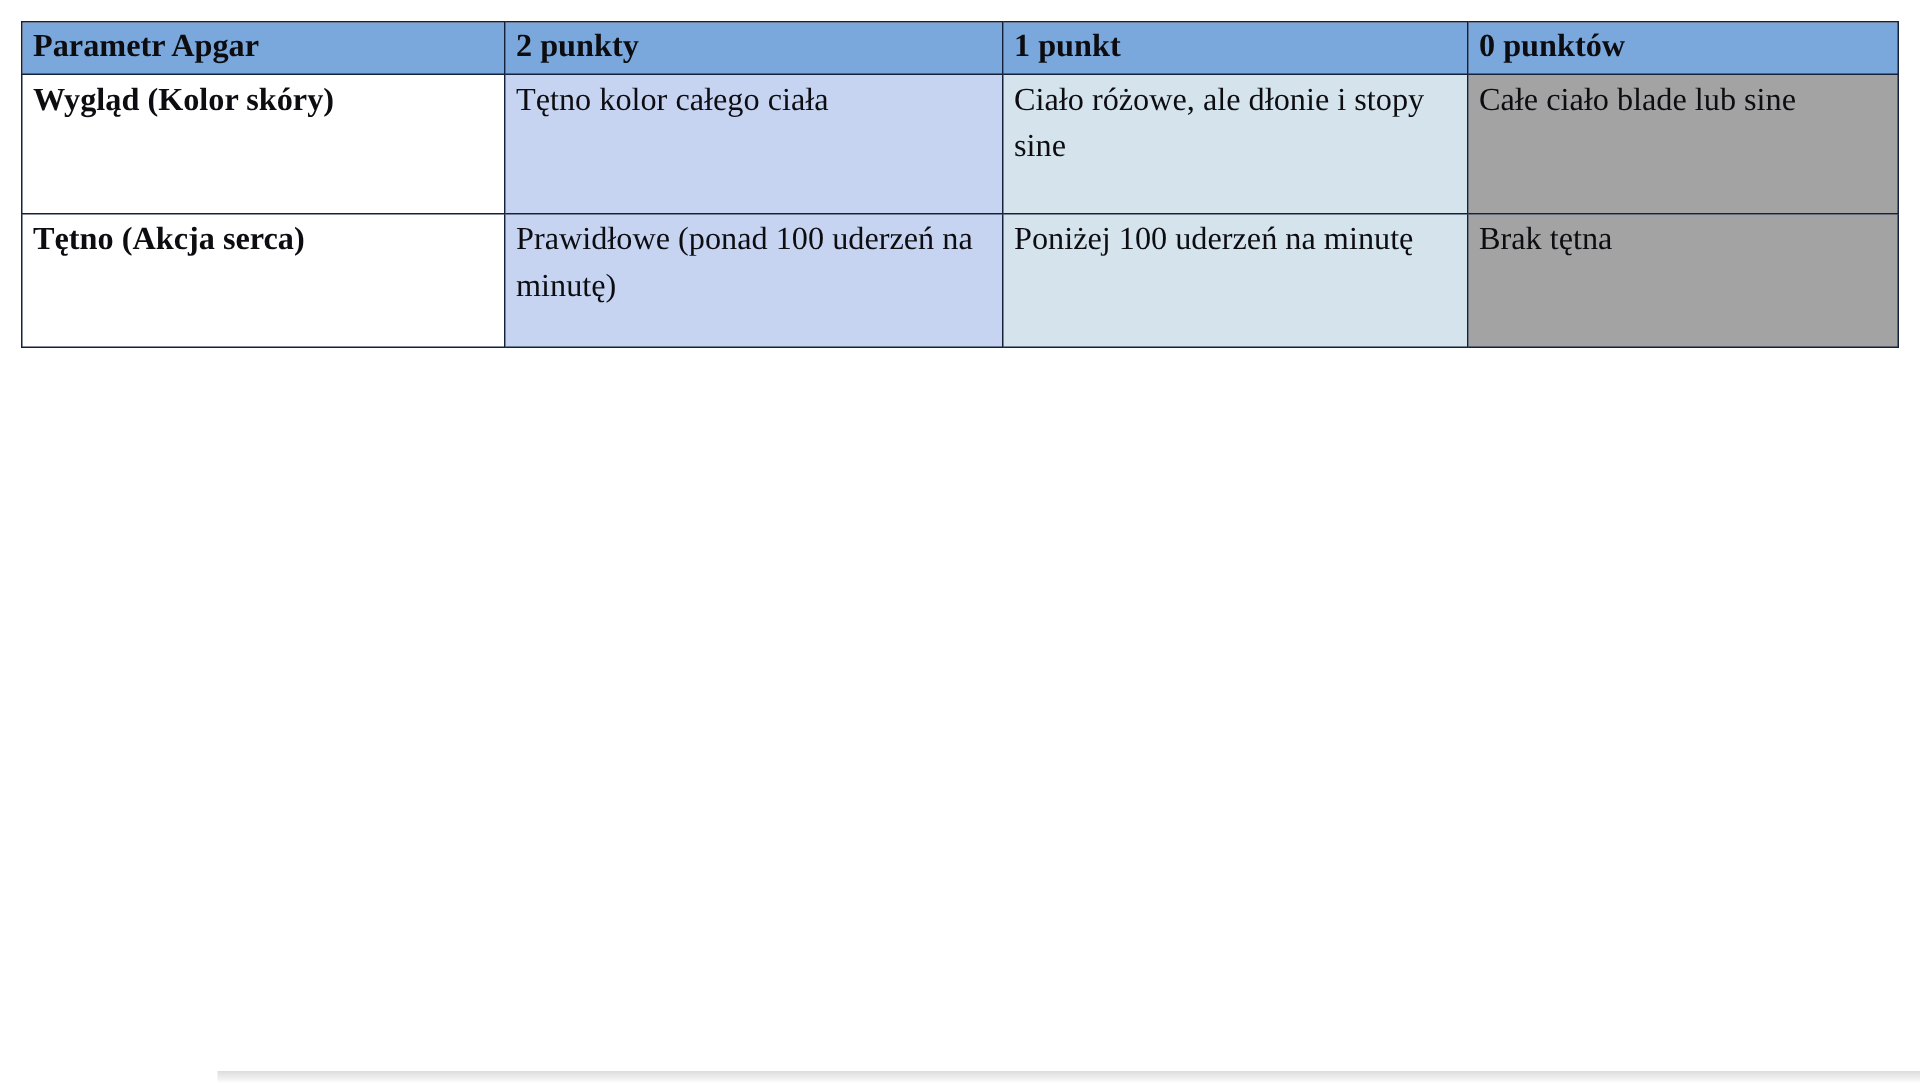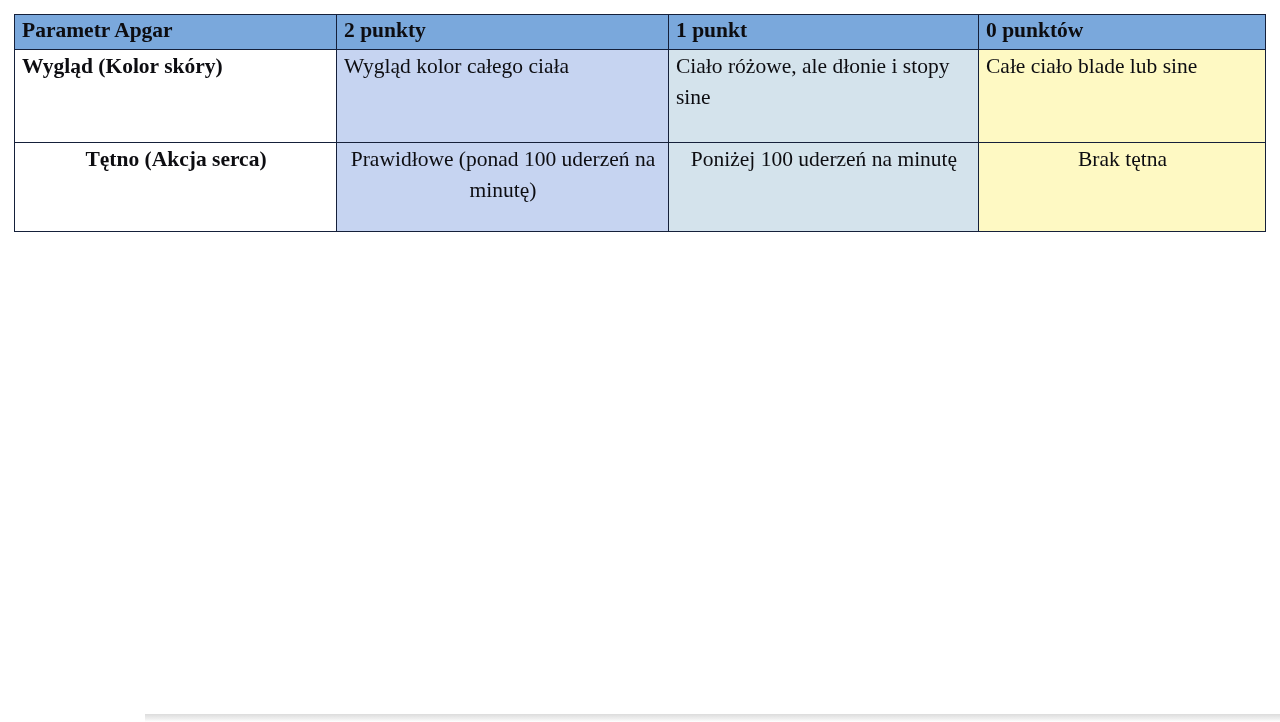--- a/index.html
+++ b/index.html
@@ -71,25 +71,25 @@
   col.c3 { width: 310px; }
   col.c4 { width: 287px; }
 
   
   tbody td.col-param {
     background: #ffffff;
     font-weight: bold;
   }
   tbody td.col-two   { background: #c6d4f1; }
   tbody td.col-one   { background: #d4e3ec; }
-  tbody td.col-zero  { background: #fef9c3; }
+  tbody td.col-zero  { background: #a3a3a3; }
 
   
   tr.r0 td { height: 86px; margin-top: 42px; }
-  tr.r1 td { height: 82px; text-align: center; }
+  tr.r1 td { height: 82px; }
   tr.r2 td { height: 121px; }
   tr.r3 td { height: 178px; }
   tr.r4 td { height: 152px; }
 </style>
 </head>
 <body>
 
 <div class="page">
 
   <table class="apgar-table">
@@ -105,21 +105,21 @@
         <th>Parametr Apgar</th>
         <th>2 punkty</th>
         <th>1 punkt</th>
         <th>0 punktów</th>
       </tr>
     </thead>
 
     <tbody>
       <tr class="r0">
         <td class="col-param">Wygląd (Kolor skóry)</td>
-        <td class="col-two">Wygląd kolor całego ciała</td>
+        <td class="col-two">Tętno kolor całego ciała</td>
         <td class="col-one">Ciało różowe, ale dłonie i stopy sine</td>
         <td class="col-zero">Całe ciało blade lub sine</td>
       </tr>
       <tr class="r1">
         <td class="col-param">Tętno (Akcja serca)</td>
         <td class="col-two">Prawidłowe (ponad 100 uderzeń na minutę)</td>
         <td class="col-one">Poniżej 100 uderzeń na minutę</td>
         <td class="col-zero">Brak tętna</td>
       </tr>
     </tbody>

